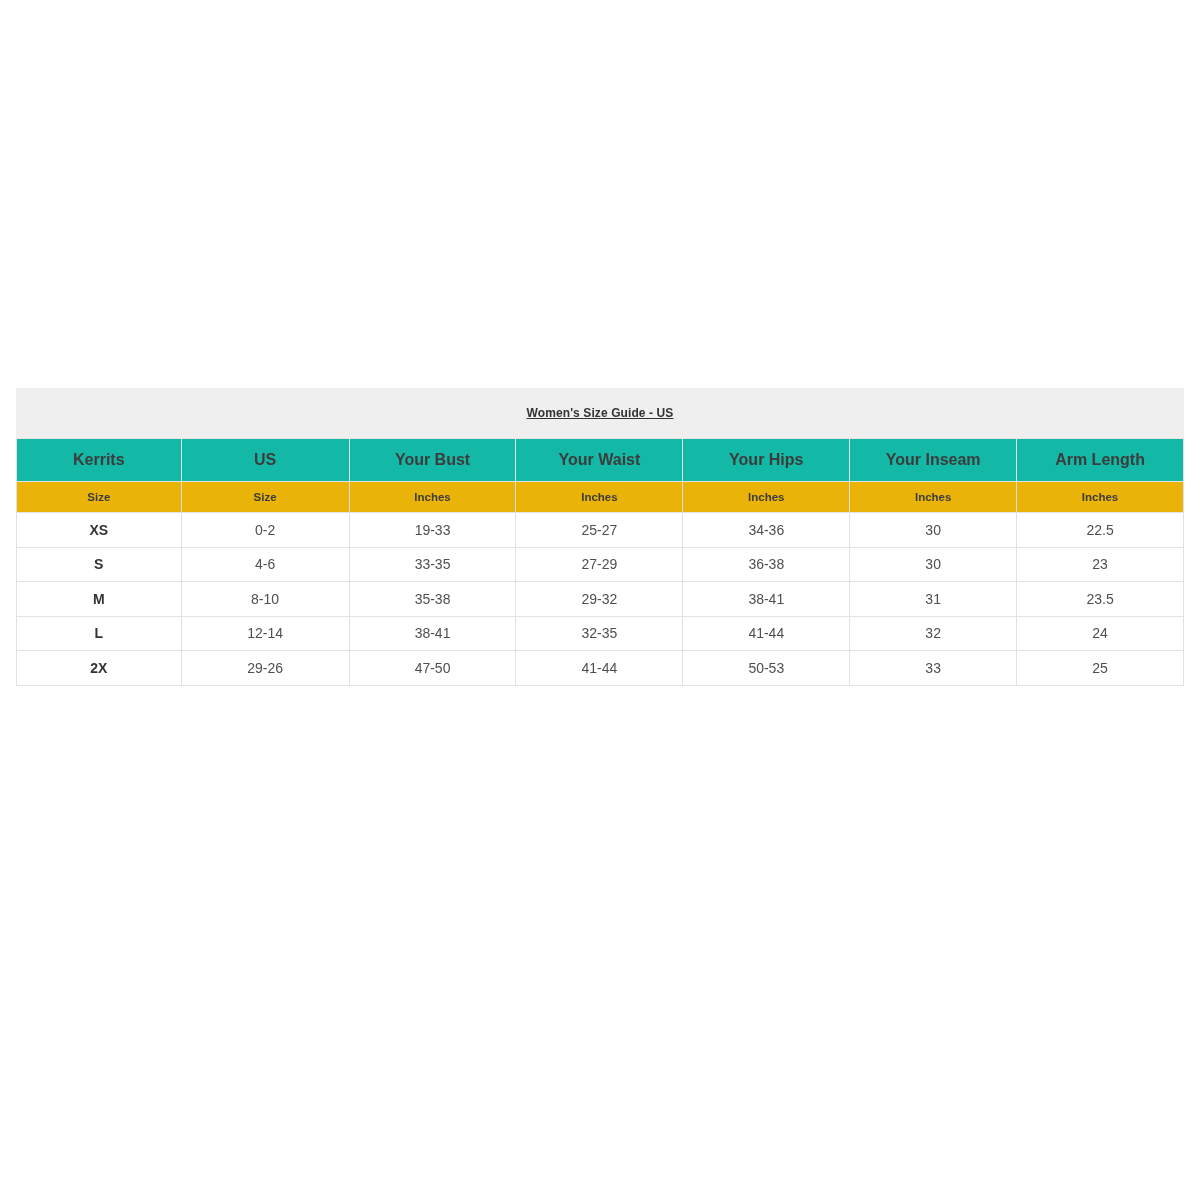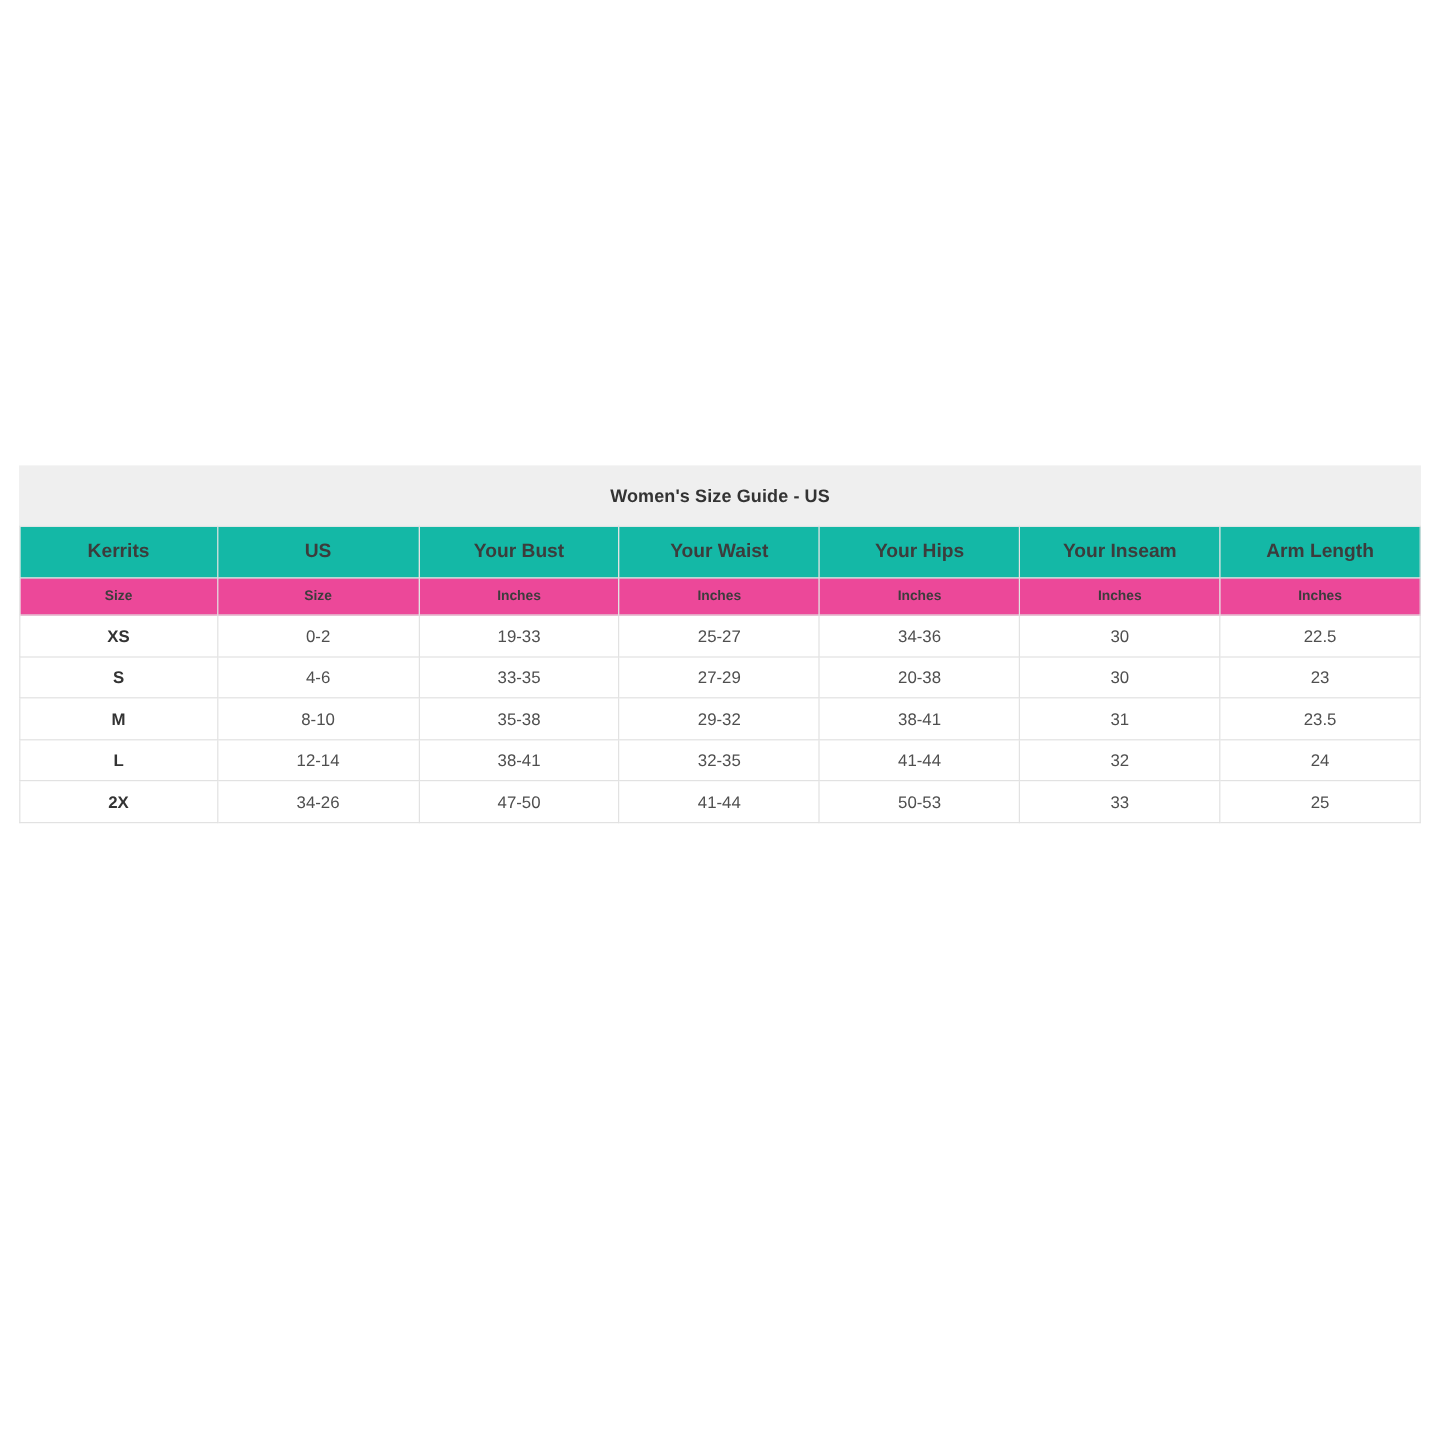--- a/index.html
+++ b/index.html
@@ -35,24 +35,25 @@
     background: #efefef;
     height: 50px;
     display: flex;
     align-items: center;
     justify-content: center;
     border: 1px solid #efefef;
     box-sizing: border-box;
   }
 
   .guide-title {
-    font-size: 15px;
+    font-size: 12px;
     font-weight: bold;
     color: #333333;
     letter-spacing: 0.1px;
+    text-decoration: underline;
   }
 
   table.size-table {
     border-collapse: collapse;
     width: 100%;
     table-layout: fixed;
     background: #ffffff;
   }
 
   table.size-table th,
@@ -77,21 +78,21 @@
     font-size: 16px;
     font-weight: bold;
     color: #3c3c3c;
   }
 
   tr.unit-row td {
     height: 30px;
     font-size: 11.5px;
     font-weight: bold;
     color: #3c3c3c;
-    background: #ec4899;
+    background: #eab308;
   }
 
   tr.data-row td {
     height: 33.5px;
     font-size: 14px;
     color: #4f4f4f;
     margin-left: 32px;
   }
 
   tr.data-row td.size-cell {
@@ -151,21 +152,21 @@
           <td>34-36</td>
           <td>30</td>
           <td>22.5</td>
         </tr>
 
         <tr class="data-row">
           <td class="size-cell">S</td>
           <td>4-6</td>
           <td>33-35</td>
           <td>27-29</td>
-          <td>20-38</td>
+          <td>36-38</td>
           <td>30</td>
           <td>23</td>
         </tr>
 
         <tr class="data-row">
           <td class="size-cell">M</td>
           <td>8-10</td>
           <td>35-38</td>
           <td>29-32</td>
           <td>38-41</td>
@@ -180,21 +181,21 @@
           <td>32-35</td>
           <td>41-44</td>
           <td>32</td>
           <td>24</td>
         </tr>
 
 
 
         <tr class="data-row">
           <td class="size-cell">2X</td>
-          <td>34-26</td>
+          <td>29-26</td>
           <td>47-50</td>
           <td>41-44</td>
           <td>50-53</td>
           <td>33</td>
           <td>25</td>
         </tr>
       </tbody>
     </table>
 
   </div>

